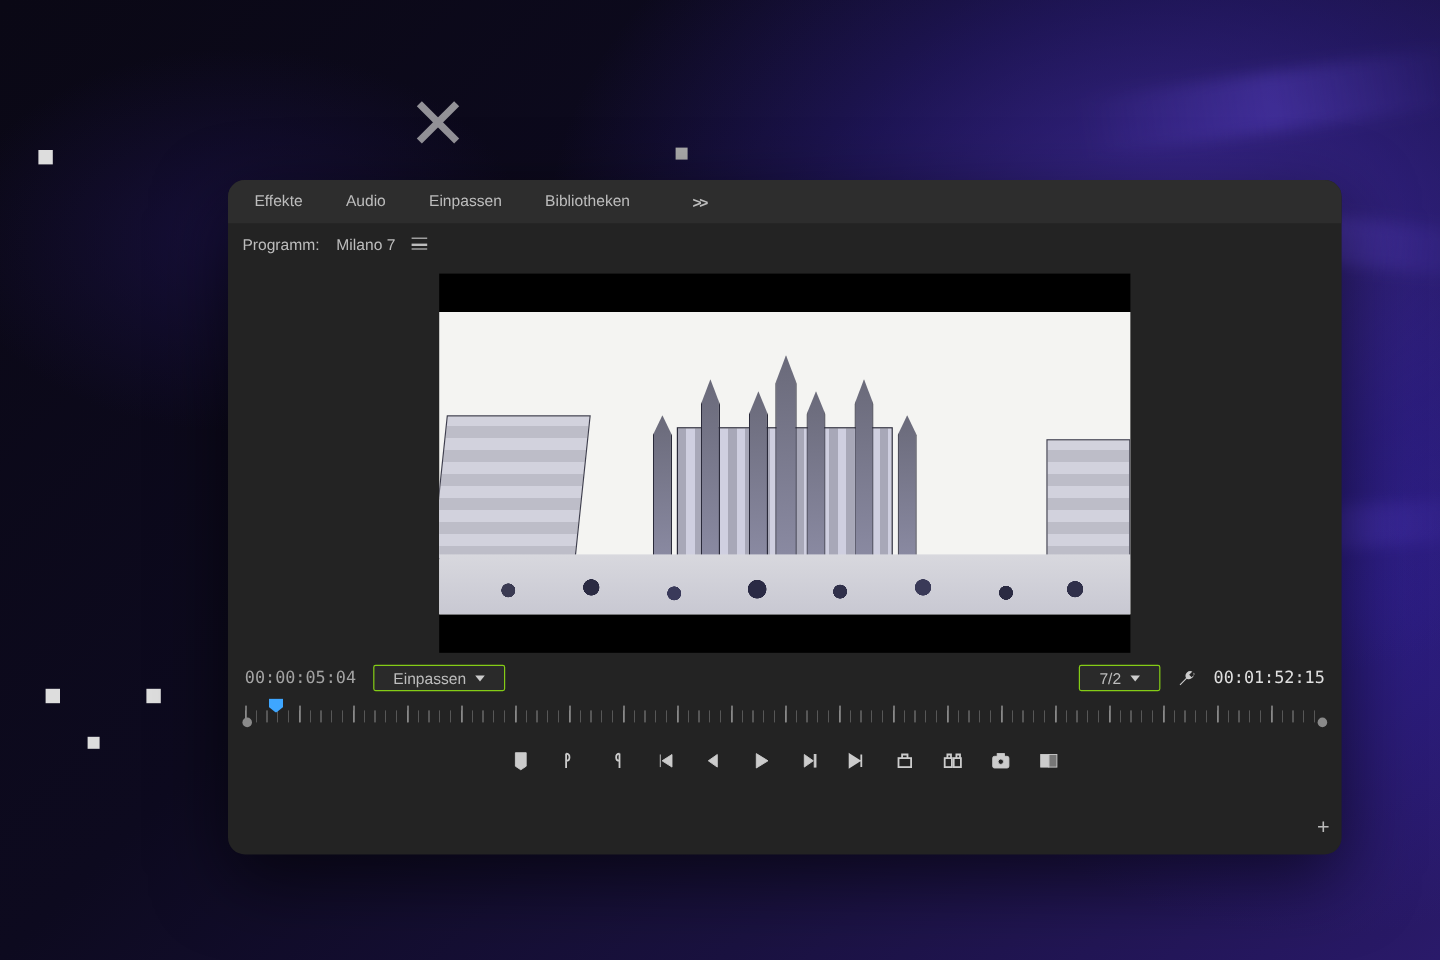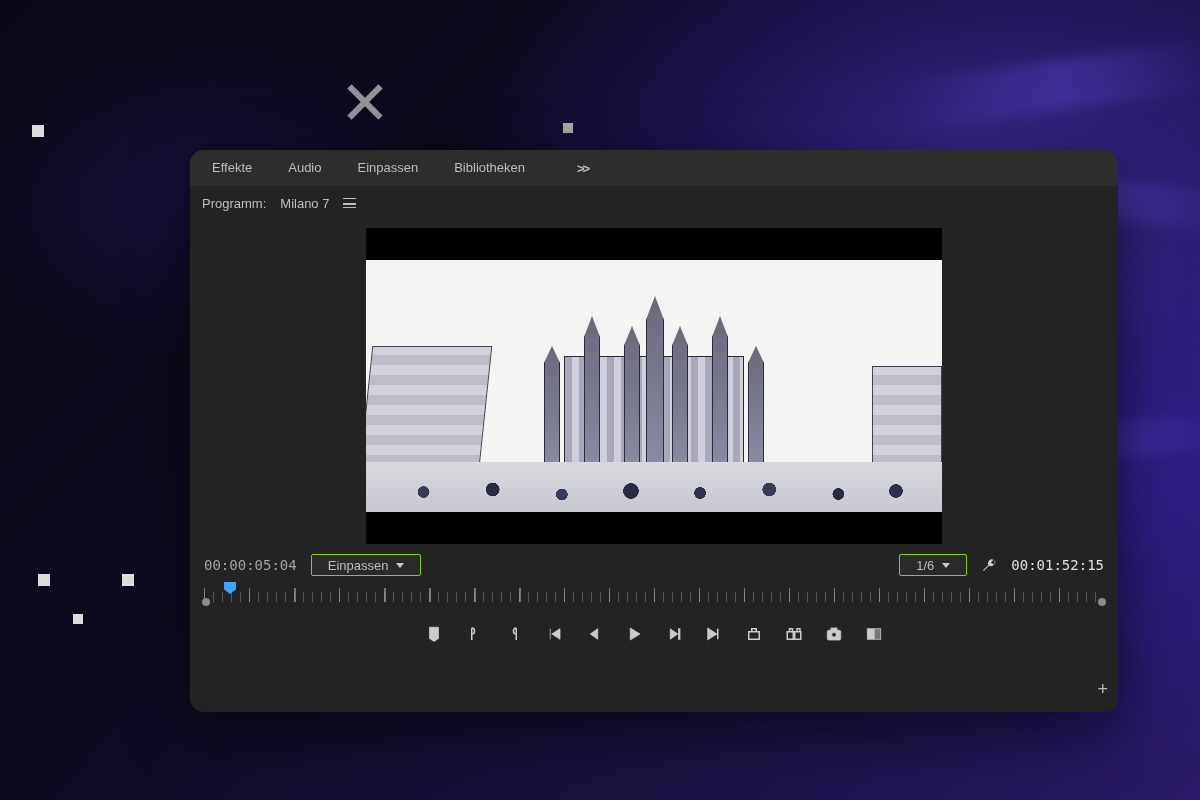--- a/index.html
+++ b/index.html
@@ -201,21 +201,21 @@
   </div>
 
   <div class="ctrl-row">
     <span class="timecode-current">00:00:05:04</span>
     <div class="dd">
       <span>Einpassen</span>
       <span class="chev"></span>
     </div>
     <div class="spacer"></div>
     <div class="dd">
-      <span>1/6</span>
+      <span>7/2</span>
       <span class="chev"></span>
     </div>
     <div class="wrench">
       <svg viewBox="0 0 24 24">
           <path d="M22 7l-4 4-3-3 4-4a6 6 0 00-8 8L3 20l1 1 8-8a6 6 0 008-8z"></path>
         </svg>
     </div>
     <span class="timecode-total">00:01:52:15</span>
   </div>
 

